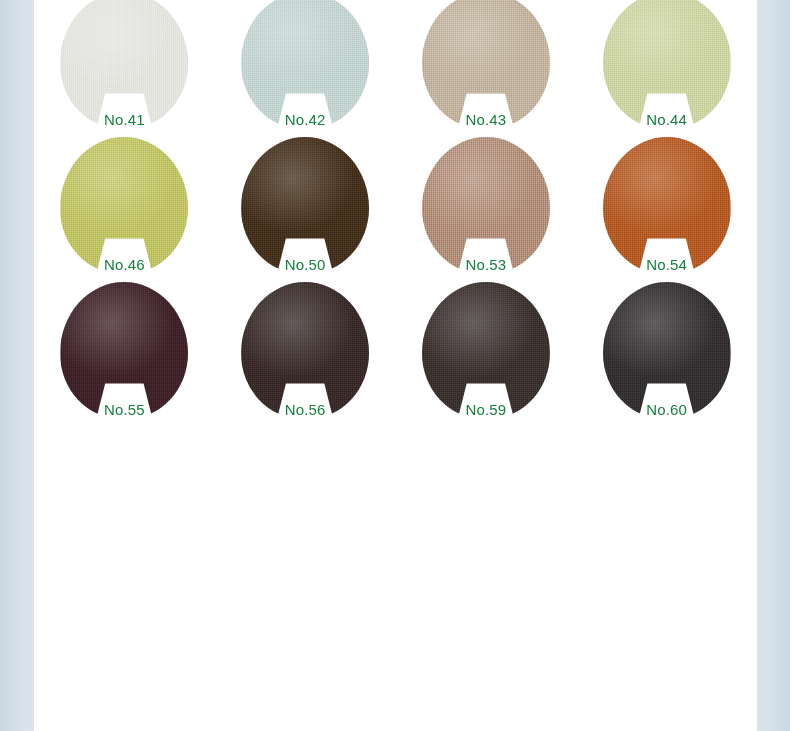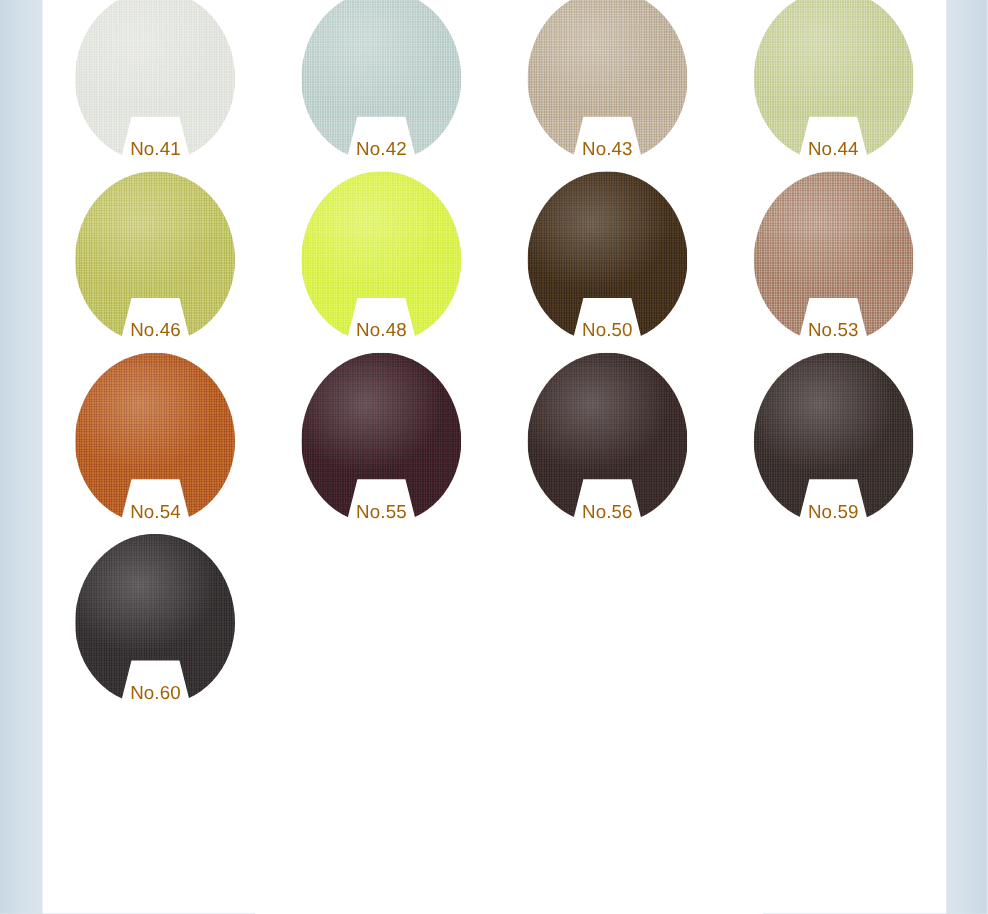--- a/index.html
+++ b/index.html
@@ -118,21 +118,21 @@
 
   
   .swatch-label {
     position: absolute;
     left: 0;
     right: 0;
     bottom: 7px;
     text-align: center;
     font-size: 15px;
     letter-spacing: .1px;
-    color: #a16207;
+    color: #15803d;
     white-space: nowrap;
   }
 </style>
 </head>
 <body>
 
 <div id="page-frame">
 
   <div class="side-band left"></div>
   <div class="side-band right"></div>
@@ -174,28 +174,20 @@
         <div class="swatch-cell">
           <div class="swatch-blob">
             <div class="swatch-fill" style="background: rgb(191, 194, 99);"></div>
             <div class="swatch-weave"></div>
             <div class="swatch-shade"></div>
           </div>
           <div class="swatch-label">No.46</div>
         </div>
         <div class="swatch-cell">
           <div class="swatch-blob">
-            <div class="swatch-fill" style="background: rgb(220, 242, 82);"></div>
-            <div class="swatch-weave"></div>
-            <div class="swatch-shade"></div>
-          </div>
-          <div class="swatch-label">No.48</div>
-        </div>
-        <div class="swatch-cell">
-          <div class="swatch-blob">
             <div class="swatch-fill" style="background: rgb(67, 48, 29);"></div>
             <div class="swatch-weave"></div>
             <div class="swatch-shade"></div>
           </div>
           <div class="swatch-label">No.50</div>
         </div>
         <div class="swatch-cell">
           <div class="swatch-blob">
             <div class="swatch-fill" style="background: rgb(176, 141, 120);"></div>
             <div class="swatch-weave"></div>

